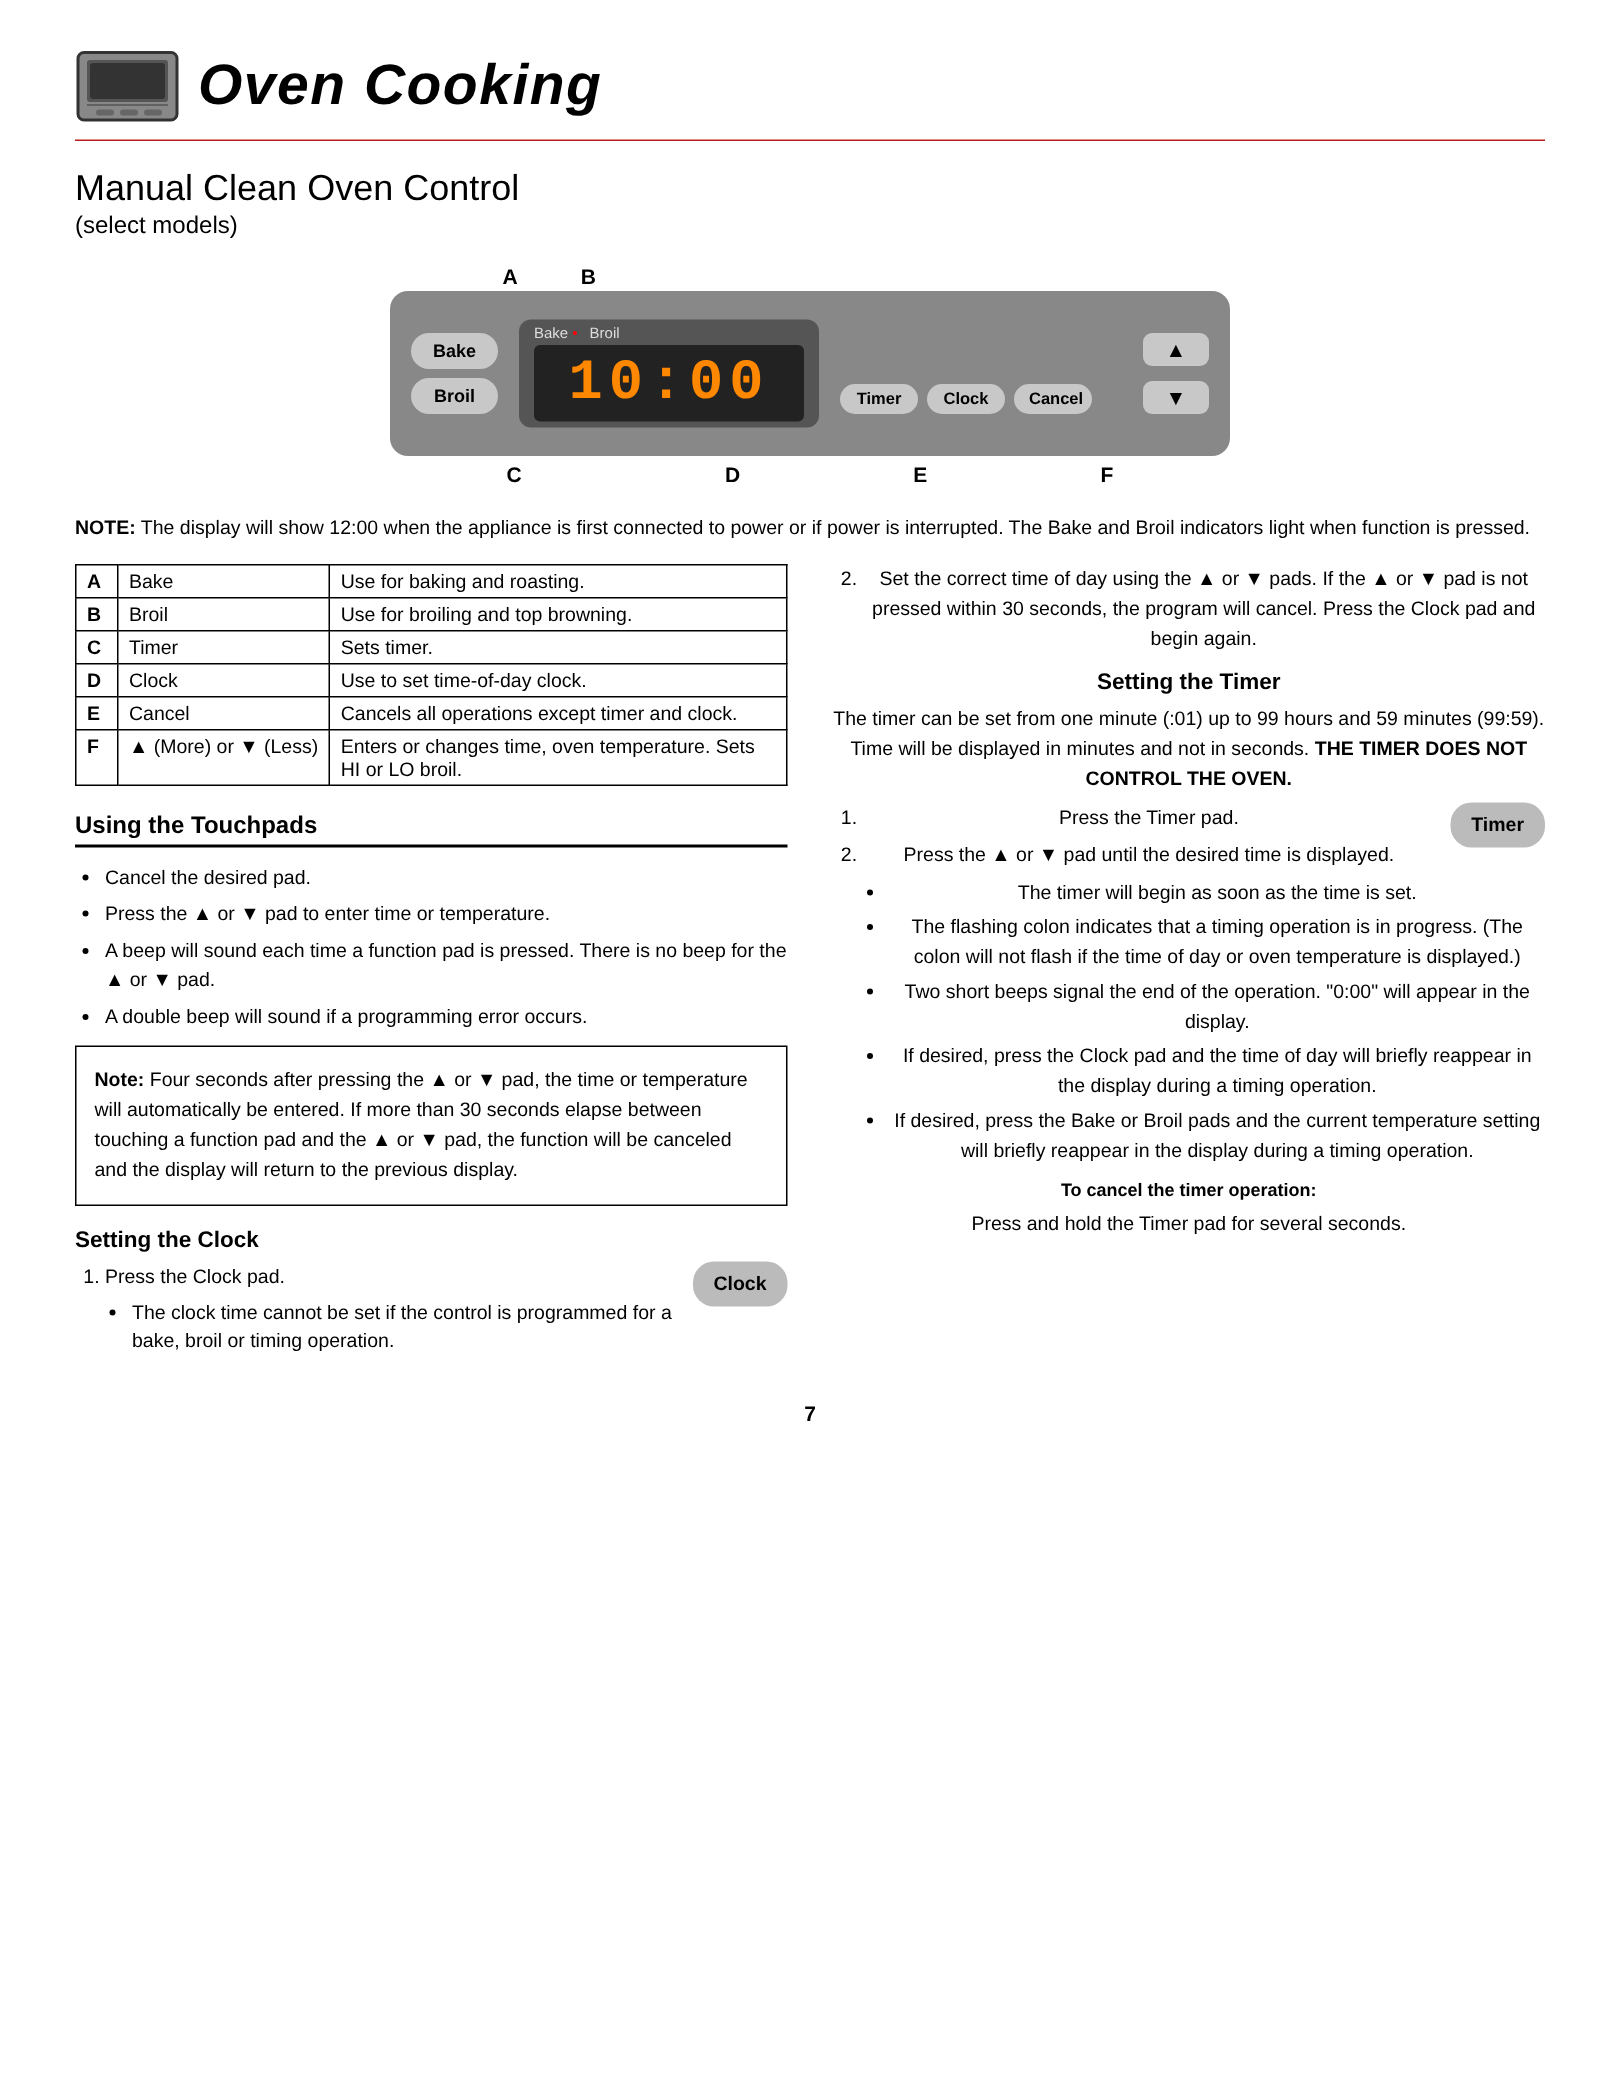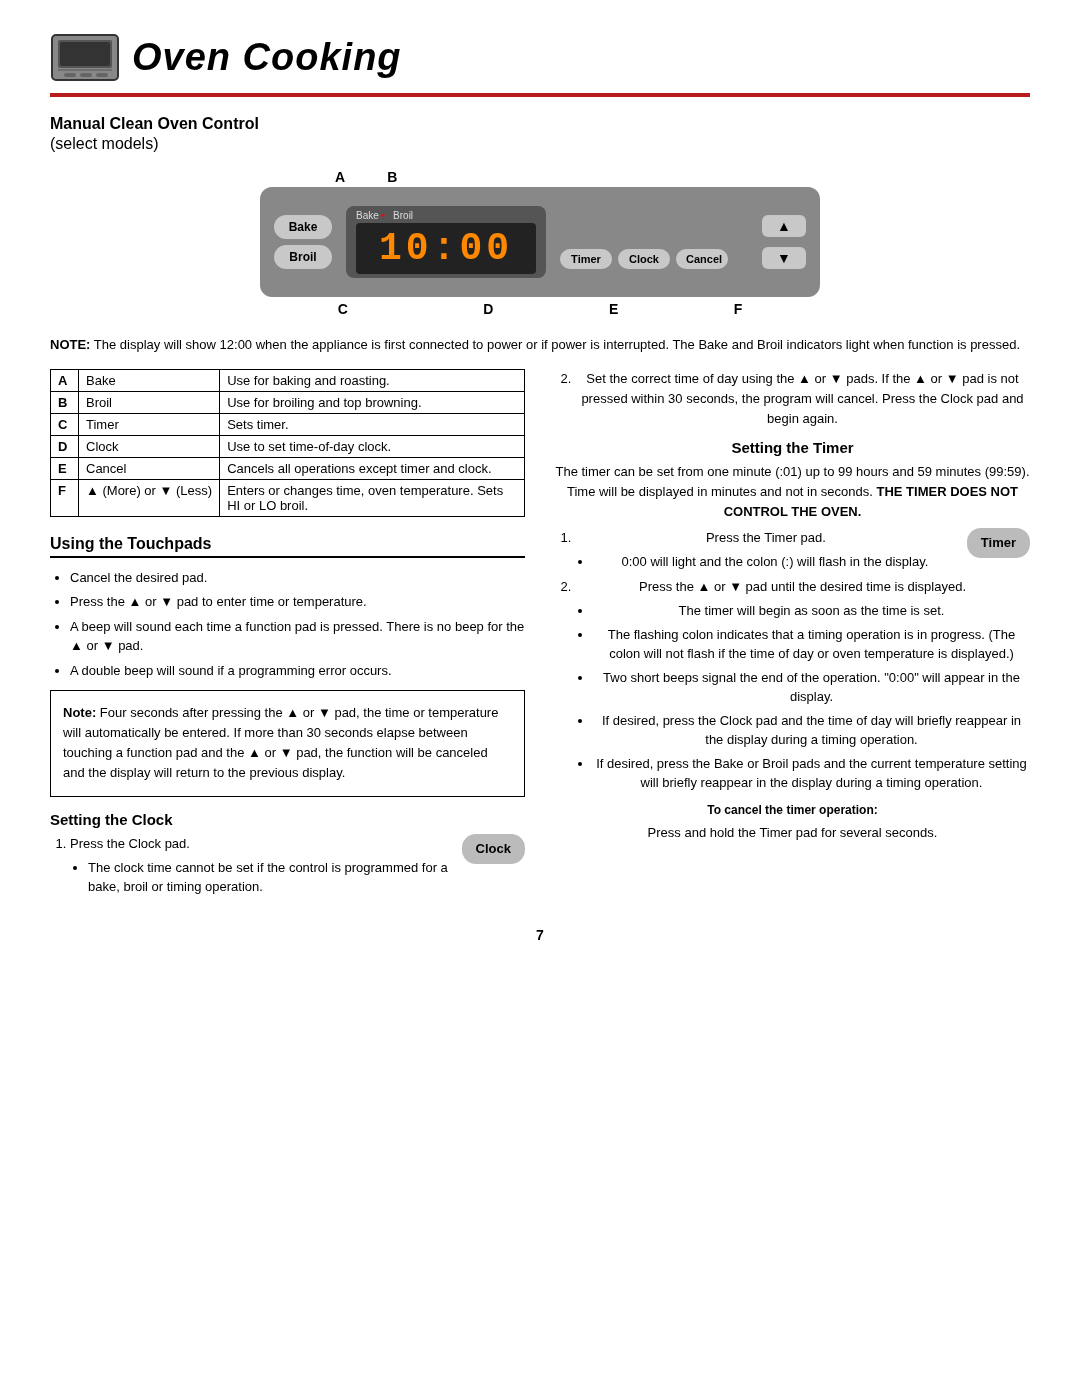--- a/index.html
+++ b/index.html
@@ -10,42 +10,42 @@
       color: #000;
       width: 1080px;
       min-height: 1397px;
       padding: 30px 50px;
     }
 
     
     .header {
       display: flex;
       align-items: center;
-      border-bottom: 4px solid #b91c1c;
+      border-bottom: 1px solid #b91c1c;
       padding-bottom: 8px;
       margin-bottom: 18px;
     }
     .header-icon {
       width: 70px;
       height: 55px;
       margin-right: 12px;
       flex-shrink: 0;
     }
     .header-title {
       font-size: 38px;
       font-weight: 900;
       font-style: italic;
       color: #000;
       letter-spacing: 1px;
     }
 
     
     .section-title {
-      font-size: 16px;
-      font-weight: 700;
+      font-size: 24px;
+      font-weight: 400;
       margin-bottom: 2px;
     }
     .section-subtitle {
       font-size: 16px;
       font-weight: 400;
       margin-bottom: 16px;
     }
 
     
     .diagram-area {
@@ -442,23 +442,21 @@
       </li>
     </ol>
 
     <div class="sub-heading">Setting the Timer</div>
     <p style="margin-bottom:6px; line-height:1.55;">
       <span>The timer can be set from one minute (:01) up to 99 hours and 59 minutes (99:59). Time will be displayed in minutes and not in seconds.</span>
       <strong>THE TIMER DOES NOT CONTROL THE OVEN.</strong>
     </p>
 
     <ol class="num-list" id="timer-steps">
-        <li><span class="pad-badge">Timer</span><span>Press the Timer pad.</span><ul class="sub-bullet">
-            <li>0:00 will light and the colon (:) will flash in the display.</li>
-          </ul></li>
+        <li><span class="pad-badge">Timer</span><span>Press the Timer pad.</span></li>
         <li><span>Press the ▲ or ▼ pad until the desired time is displayed.</span><ul class="sub-bullet">
             <li>The timer will begin as soon as the time is set.</li>
             <li>The flashing colon indicates that a timing operation is in progress. (The colon will not flash if the time of day or oven temperature is displayed.)</li>
             <li>Two short beeps signal the end of the operation. "0:00" will appear in the display.</li>
             <li>If desired, press the Clock pad and the time of day will briefly reappear in the display during a timing operation.</li>
             <li>If desired, press the Bake or Broil pads and the current temperature setting will briefly reappear in the display during a timing operation.</li>
           </ul></li>
       </ol>
 
     <div class="sub-heading" style="font-size:12px;">To cancel the timer operation:</div>

